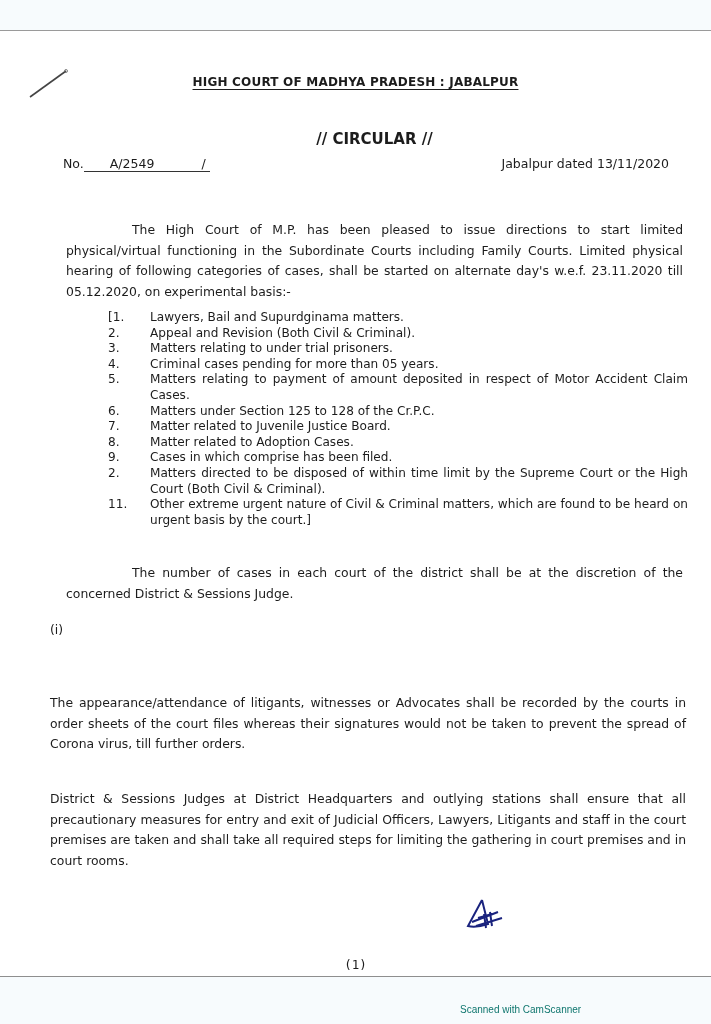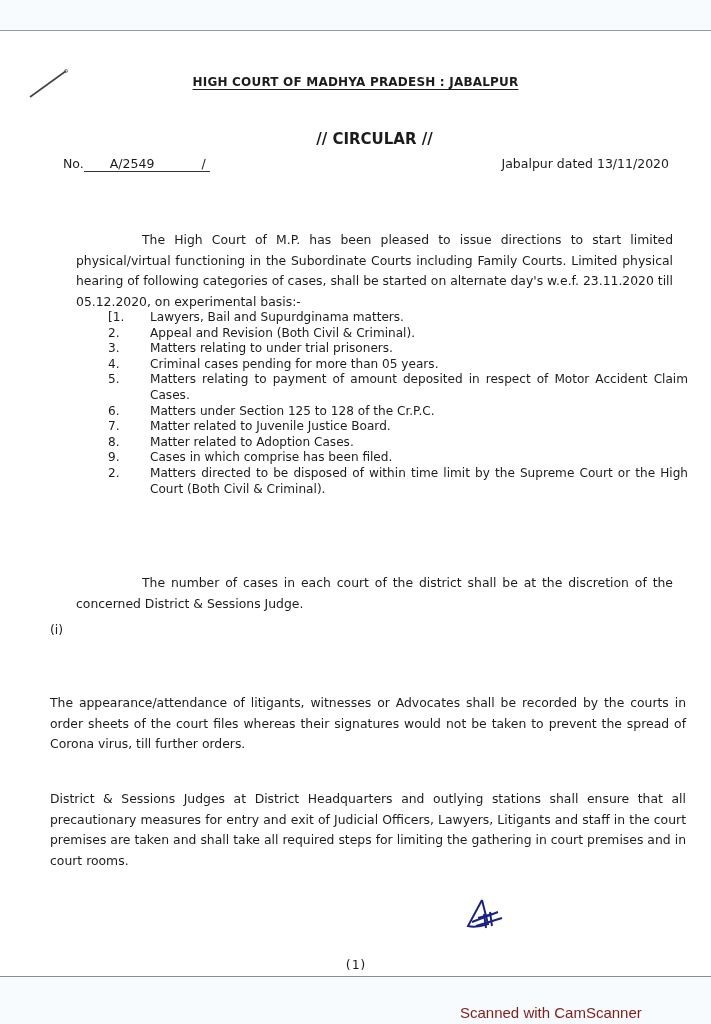--- a/index.html
+++ b/index.html
@@ -23,34 +23,34 @@
   }
   .title span { text-decoration: underline; text-underline-offset: 3px; }
   .circular { left: 0; width: 711px; text-align: center; top: 130px; font-weight: bold; font-size: 15px; margin-left: 19px; }
   .no-line { left: 63px; top: 156px; font-size: 12.5px; }
   .no-line .num { display: inline-block; border-bottom: 1px solid #333; padding: 0 4px 0 26px; width: 96px; }
   .date-line { right: 42px; top: 156px; font-size: 12.5px; }
   .para {
     position: absolute; left: 63px; width: 623px;
     font-size: 12.4px; line-height: 20.6px; text-align: justify;
   }
-  .para p { margin: 13px; text-indent: 66px; }
+  .para p { margin: 3px; text-indent: 66px; }
   .list { position: absolute; left: 108px; top: 310px; width: 580px; font-size: 12.1px; line-height: 15.6px; }
   .li { display: flex; }
   .li .n { width: 42px; flex: none; }
   .li .t { flex: 1; text-align: justify; }
   .item {
     position: absolute; left: 50px; width: 636px; display: flex;
     font-size: 12.4px; line-height: 20.5px;
   }
   .item .roman { width: 73px; flex: none; }
   .item .txt { flex: 1; text-align: justify; }
   .sig { position: absolute; left: 462px; top: 896px; }
   .pagenum { left: 0; width: 711px; text-align: center; top: 957px; font-size: 12.5px; font-family: "DejaVu Sans Mono", monospace; }
-  .cam { position: absolute; left: 460px; top: 1004px; font-family: "Liberation Sans", sans-serif; font-size: 15px; color: #7f1d1d; }
+  .cam { position: absolute; left: 460px; top: 1004px; font-family: "Liberation Sans", sans-serif; font-size: 10px; color: #0f766e; }
 </style>
 </head>
 <body>
 
 <div class="page">
   <svg class="pen-mark" width="45" height="35" viewBox="0 0 45 35">
     <line x1="2" y1="32" x2="38" y2="6" stroke="#444" stroke-width="1.6"></line>
     <circle cx="38" cy="6" r="1.5" fill="none" stroke="#666" stroke-width="0.8"></circle>
   </svg>
 </div>
@@ -100,20 +100,24 @@
       <span class="t">Matter related to Adoption Cases.</span>
     </div>
     <div class="li">
       <span class="n">9.</span>
       <span class="t">Cases in which comprise has been filed.</span>
     </div>
     <div class="li">
       <span class="n">2.</span>
       <span class="t">Matters directed to be disposed of within time limit by the Supreme Court or the High Court (Both Civil &amp; Criminal).</span>
     </div>
+    <div class="li">
+      <span class="n">11.</span>
+      <span class="t">Other extreme urgent nature of Civil &amp; Criminal matters, which are found to be heard on urgent basis by the court.]</span>
+    </div>
   </div>
 
 <div class="para" style="top:560px">
     <p>The number of cases in each court of the district shall be at the discretion of the concerned District &amp; Sessions Judge.</p>
   </div>
 
 <div class="item" style="top:620px">
   <span class="roman">(i)</span>
 </div>
 <div class="item" style="top:693px">

